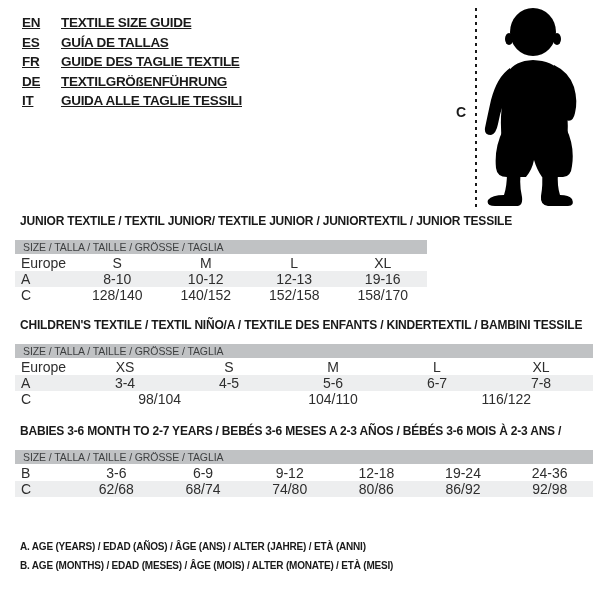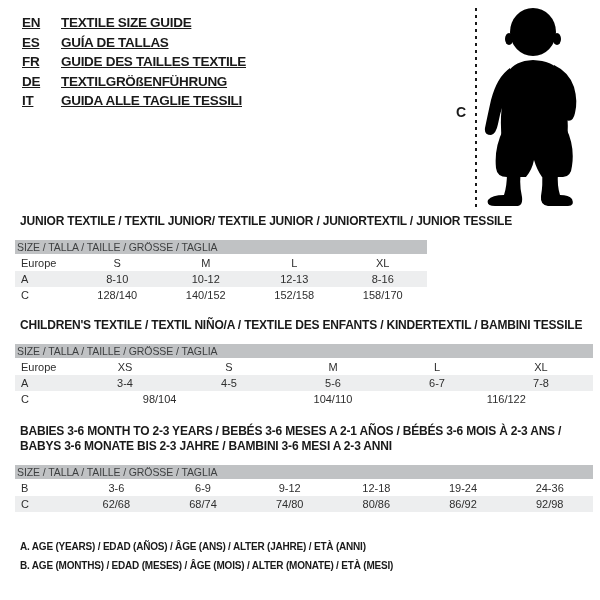--- a/index.html
+++ b/index.html
@@ -47,24 +47,24 @@
   .section-title{
     font-weight:bold;font-size:12px;line-height:15px;
     letter-spacing:-0.2px;white-space:nowrap;
   }
   .size-table{margin-top:11px;margin-left:-5px;width:578px}
   .section-0 .size-table{width:412px}
   .size-bar{
     background:var(--bar);
     height:14px;line-height:14px;
     font-size:10.5px;color:#3d3f40;
-    padding-left:2px;letter-spacing:-0.1px;
+    padding-left:8px;letter-spacing:-0.1px;
   }
   .t-body{margin-top:1px}
-  .t-row{display:flex;height:16px;line-height:16px;font-size:11px;color:var(--cell-text)}
+  .t-row{display:flex;height:16px;line-height:16px;font-size:14px;color:var(--cell-text)}
   .t-row:nth-child(even){background:var(--shade)}
   .t-label{width:58px;flex:none;padding-left:6px}
   .t-cell{flex:1;text-align:center}
 
   
   .footnotes{
     position:absolute;left:20px;top:537px;
     font-weight:bold;font-size:10px;line-height:19px;
     letter-spacing:-0.2px;
   }
@@ -76,21 +76,21 @@
     <div class="lang-row">
       <span class="lang-code">EN</span>
       <span class="lang-title">TEXTILE SIZE GUIDE</span>
     </div>
     <div class="lang-row">
       <span class="lang-code">ES</span>
       <span class="lang-title">GUÍA DE TALLAS</span>
     </div>
     <div class="lang-row">
       <span class="lang-code">FR</span>
-      <span class="lang-title">GUIDE DES TAILLES TEXTILE</span>
+      <span class="lang-title">GUIDE DES TAGLIE TEXTILE</span>
     </div>
     <div class="lang-row">
       <span class="lang-code">DE</span>
       <span class="lang-title">TEXTILGRÖßENFÜHRUNG</span>
     </div>
     <div class="lang-row">
       <span class="lang-code">IT</span>
       <span class="lang-title">GUIDA ALLE TAGLIE TESSILI</span>
     </div>
   </div>
@@ -131,21 +131,21 @@
             <span class="t-cell">S</span>
             <span class="t-cell">M</span>
             <span class="t-cell">L</span>
             <span class="t-cell">XL</span>
           </div>
           <div class="t-row">
             <span class="t-label">A</span>
             <span class="t-cell">8-10</span>
             <span class="t-cell">10-12</span>
             <span class="t-cell">12-13</span>
-            <span class="t-cell">8-16</span>
+            <span class="t-cell">19-16</span>
           </div>
           <div class="t-row">
             <span class="t-label">C</span>
             <span class="t-cell">128/140</span>
             <span class="t-cell">140/152</span>
             <span class="t-cell">152/158</span>
             <span class="t-cell">158/170</span>
           </div>
         </div>
       </div>
@@ -174,22 +174,21 @@
           <div class="t-row">
             <span class="t-label">C</span>
             <span class="t-cell">98/104</span>
             <span class="t-cell">104/110</span>
             <span class="t-cell">116/122</span>
           </div>
         </div>
       </div>
     </section>
     <section class="section section-2">
-      <div class="section-title">BABIES 3-6 MONTH TO 2-3 YEARS / BEBÉS 3-6 MESES A 2-1 AÑOS / BÉBÉS 3-6 MOIS À 2-3 ANS /</div>
-      <div class="section-title">BABYS 3-6 MONATE BIS 2-3 JAHRE / BAMBINI 3-6 MESI A 2-3 ANNI</div>
+      <div class="section-title">BABIES 3-6 MONTH TO 2-7 YEARS / BEBÉS 3-6 MESES A 2-3 AÑOS / BÉBÉS 3-6 MOIS À 2-3 ANS /</div>
       <div class="size-table">
         <div class="size-bar">SIZE / TALLA / TAILLE / GRÖSSE / TAGLIA</div>
         <div class="t-body">
           <div class="t-row">
             <span class="t-label">B</span>
             <span class="t-cell">3-6</span>
             <span class="t-cell">6-9</span>
             <span class="t-cell">9-12</span>
             <span class="t-cell">12-18</span>
             <span class="t-cell">19-24</span>

